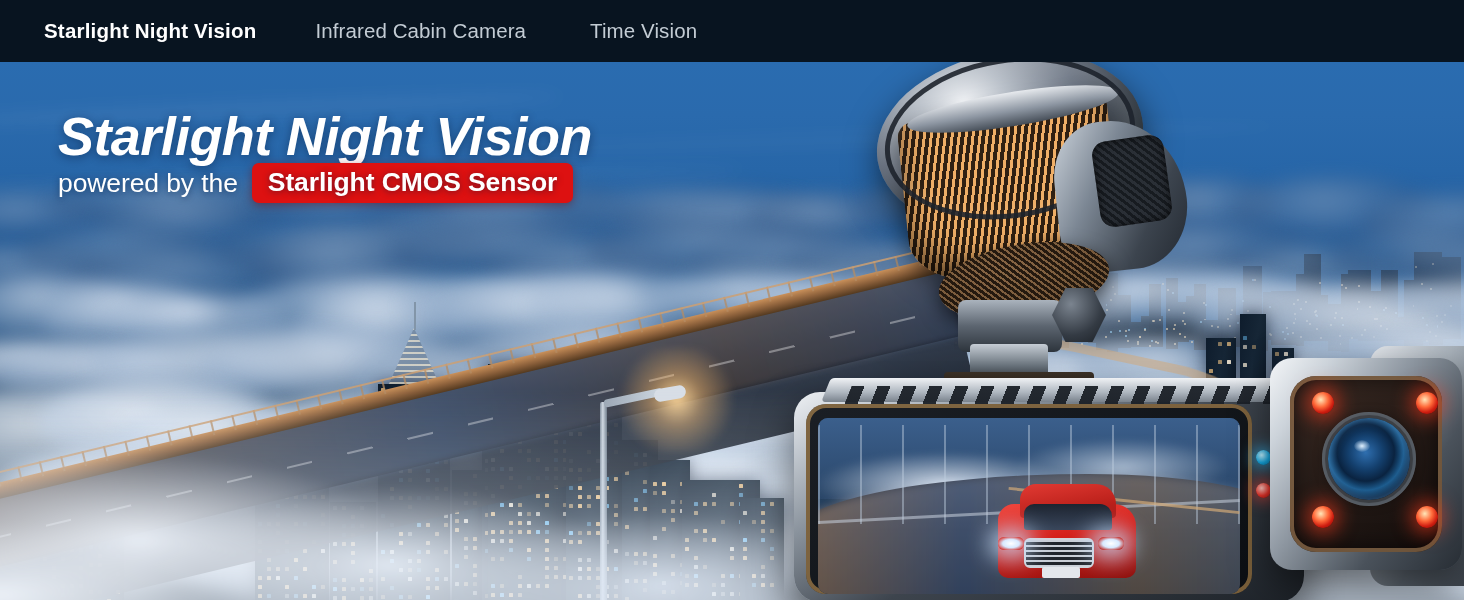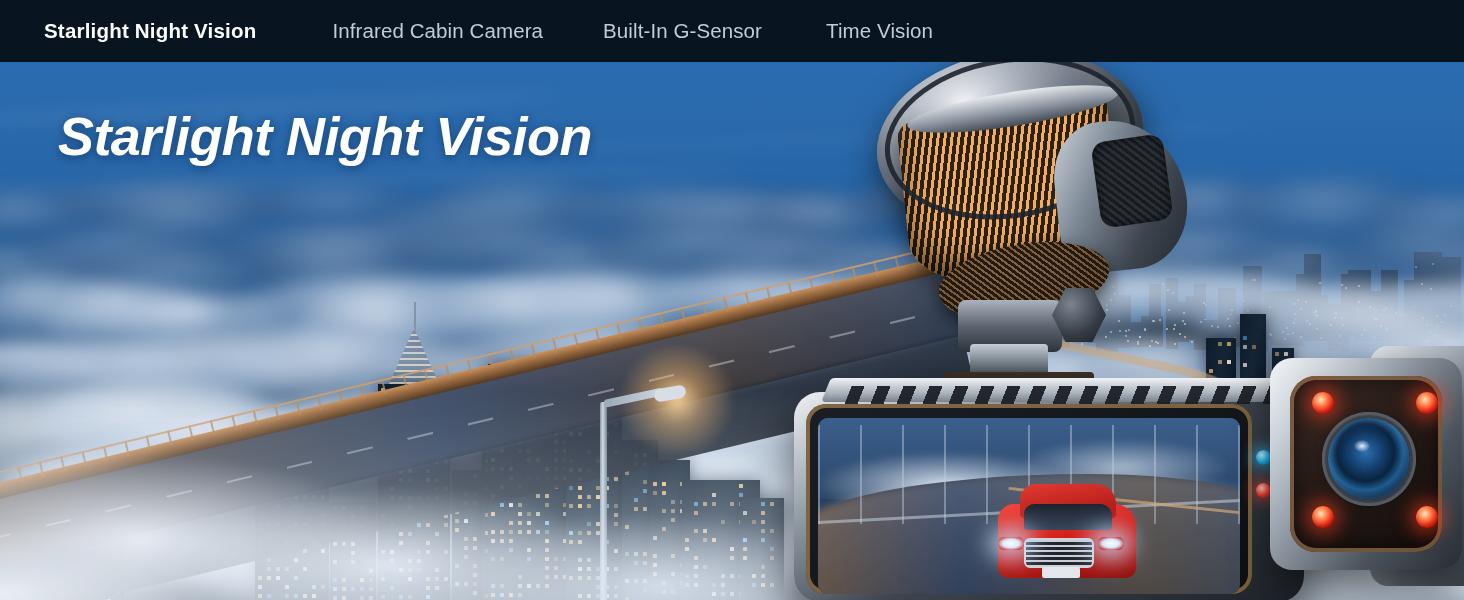--- a/index.html
+++ b/index.html
@@ -28,21 +28,21 @@
   .nav-items{ display:flex; align-items:center; width:100%; padding-left:44px; }
   .nav-item{
     color:#c3ccd4;
     font-size:20.5px;
     letter-spacing:.1px;
     white-space:nowrap;
     cursor:pointer;
     font-weight:400;
   }
   .nav-item.active{ color:#ffffff; font-weight:700; letter-spacing:.2px; }
-  .nav-gap-1{ margin-left:76px; }
+  .nav-gap-1{ margin-left:59px; }
   .nav-gap-2{ margin-left:60px; }
   .nav-gap-3{ margin-left:60px; }
   .nav-gap-4{ margin-left:64px; }
 
   
   .scene{ position:absolute; left:0; top:62px; width:1464px; height:538px; overflow:hidden; }
 
   .sky{
     position:absolute; inset:0;
     background:
@@ -473,21 +473,20 @@
 </style>
 </head>
 <body>
 
 <div class="banner">
 
   <nav class="navbar">
     <div class="nav-items">
       <span class="nav-item active">Starlight Night Vision</span>
       <span class="nav-item nav-gap-1">Infrared Cabin Camera</span>
-      <span class="nav-item nav-gap-2">Built-In G-Sensor</span>
       <span class="nav-item nav-gap-4">Time Vision</span>
     </div>
   </nav>
 
   <div class="scene">
     <div class="sky"></div>
 
     <div class="streak s1"></div>
     <div class="streak s2"></div>
     <div class="streak s3"></div>
@@ -1575,15 +1574,19 @@
     <div class="irled ir2"></div>
     <div class="irled ir3"></div>
     <div class="irled ir4"></div>
     <div class="lens-ring"></div>
     <div class="lens"></div>
     <div class="lens-spec"></div>
   </div>
 
   <div class="copy">
     <div class="headline">Starlight Night Vision</div>
+    <div class="subline sub3">
+      <span>powered by the</span>
+      <span class="badge">Starlight CMOS Sensor</span>
+    </div>
   </div>
 
 </div>
 
 </body></html>

